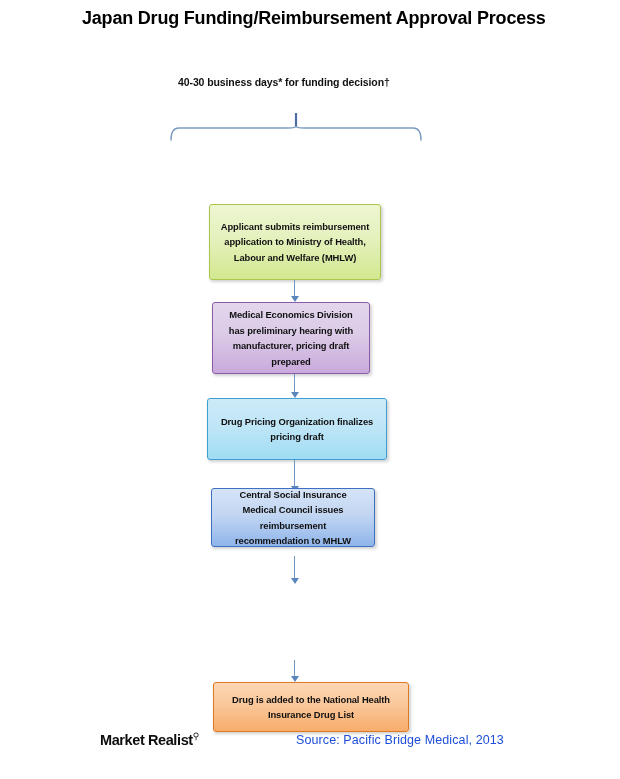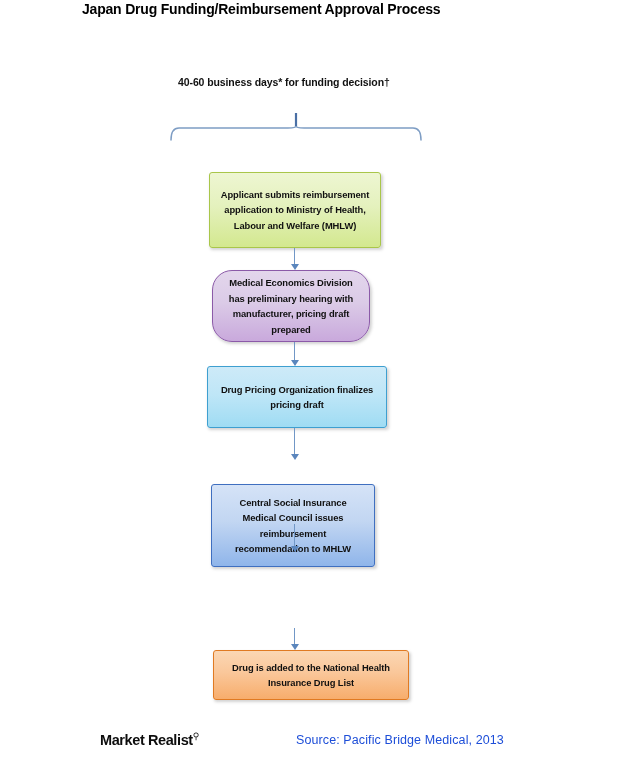--- a/index.html
+++ b/index.html
@@ -12,23 +12,23 @@
     height: 779px;
     position: relative;
     font-family: "Liberation Sans", sans-serif;
     overflow: hidden;
   }
 
   
   .title {
     position: absolute;
     left: 82px;
-    top: 1px;
+    top: 8px;
     width: 500px;
-    font-size: 14px;
+    font-size: 18px;
     font-weight: bold;
     color: #000000;
     letter-spacing: -0.2px;
   }
 
   
   .subtitle {
     position: absolute;
     left: 178px;
     top: 76px;
@@ -50,21 +50,21 @@
 
   
   .flow {
     position: absolute;
     left: 0;
     top: 0;
     width: 620px;
     height: 779px;
     pointer-events: none;
   }
-  .flow > * { pointer-events: auto; }
+  .flow > * { pointer-events: auto; margin-top: 32px; }
 
   
   .node {
     position: absolute;
     box-sizing: border-box;
     border-width: 1px;
     border-style: solid;
     border-radius: 3px;
     display: flex;
     align-items: center;
@@ -79,21 +79,20 @@
     letter-spacing: -0.1px;
   }
 
   .node-green {
     background: linear-gradient(180deg, #eef6d2 0%, #e4f1bd 45%, #d3e88f 100%);
     border-color: #a9c64a;
   }
   .node-purple {
     background: linear-gradient(180deg, #e3d6ec 0%, #dbcbe7 45%, #c9a9dc 100%);
     border-color: #8b5aa8;
-    border-radius: 20px;
   }
   .node-cyan {
     background: linear-gradient(180deg, #cdeaf8 0%, #bfe6f7 45%, #9fdcf3 100%);
     border-color: #3e9fd0;
   }
   .node-blue {
     background: linear-gradient(180deg, #d5e3f7 0%, #c2d6f2 45%, #8fb5ea 100%);
     border-color: #3f6fc0;
   }
   .node-orange {
@@ -147,21 +146,21 @@
     font-size: 12.5px;
     color: #1d4ed8;
     letter-spacing: 0.1px;
   }
 </style>
 </head>
 <body>
 
 <div class="title">Japan Drug Funding/Reimbursement Approval Process</div>
 
-<div class="subtitle">40-60 business days* for funding decision†</div>
+<div class="subtitle">40-30 business days* for funding decision†</div>
 
 <div class="bracket">
   <svg width="256" height="30" viewBox="0 0 256 30">
     <path d="M 128 1 L 128 14" stroke="#4a6fa5" stroke-width="2.2" fill="none"></path>
     <path d="M 3 28 Q 3 16 11 16 L 120 16 Q 128 16 128 14 Q 128 16 136 16 L 245 16 Q 253 16 253 28" stroke="#7e9dc4" stroke-width="1.5" fill="none" stroke-linecap="round"></path>
   </svg>
 </div>
 
 <div class="flow">
 
@@ -179,21 +178,21 @@
     <div class="head"></div>
   </div>
 
   <div class="node node-cyan" style="left:207px; top:366px; width:180px; height:62px;">Drug Pricing Organization finalizes pricing draft</div>
 
   <div class="connector" style="top:428px; height:32px;">
     <div class="stem" style="height:27px;"></div>
     <div class="head"></div>
   </div>
 
-  <div class="node node-blue" style="left:211px; top:484px; width:164px; height:83px;">Central Social Insurance Medical Council issues reimbursement recommendation to MHLW</div>
+  <div class="node node-blue" style="left:211px; top:456px; width:164px; height:59px;">Central Social Insurance Medical Council issues reimbursement recommendation to MHLW</div>
 
   <div class="connector" style="top:524px; height:28px;">
     <div class="stem" style="height:23px;"></div>
     <div class="head"></div>
   </div>
 
 
   <div class="connector" style="top:628px; height:22px;">
     <div class="stem" style="height:17px;"></div>
     <div class="head"></div>

